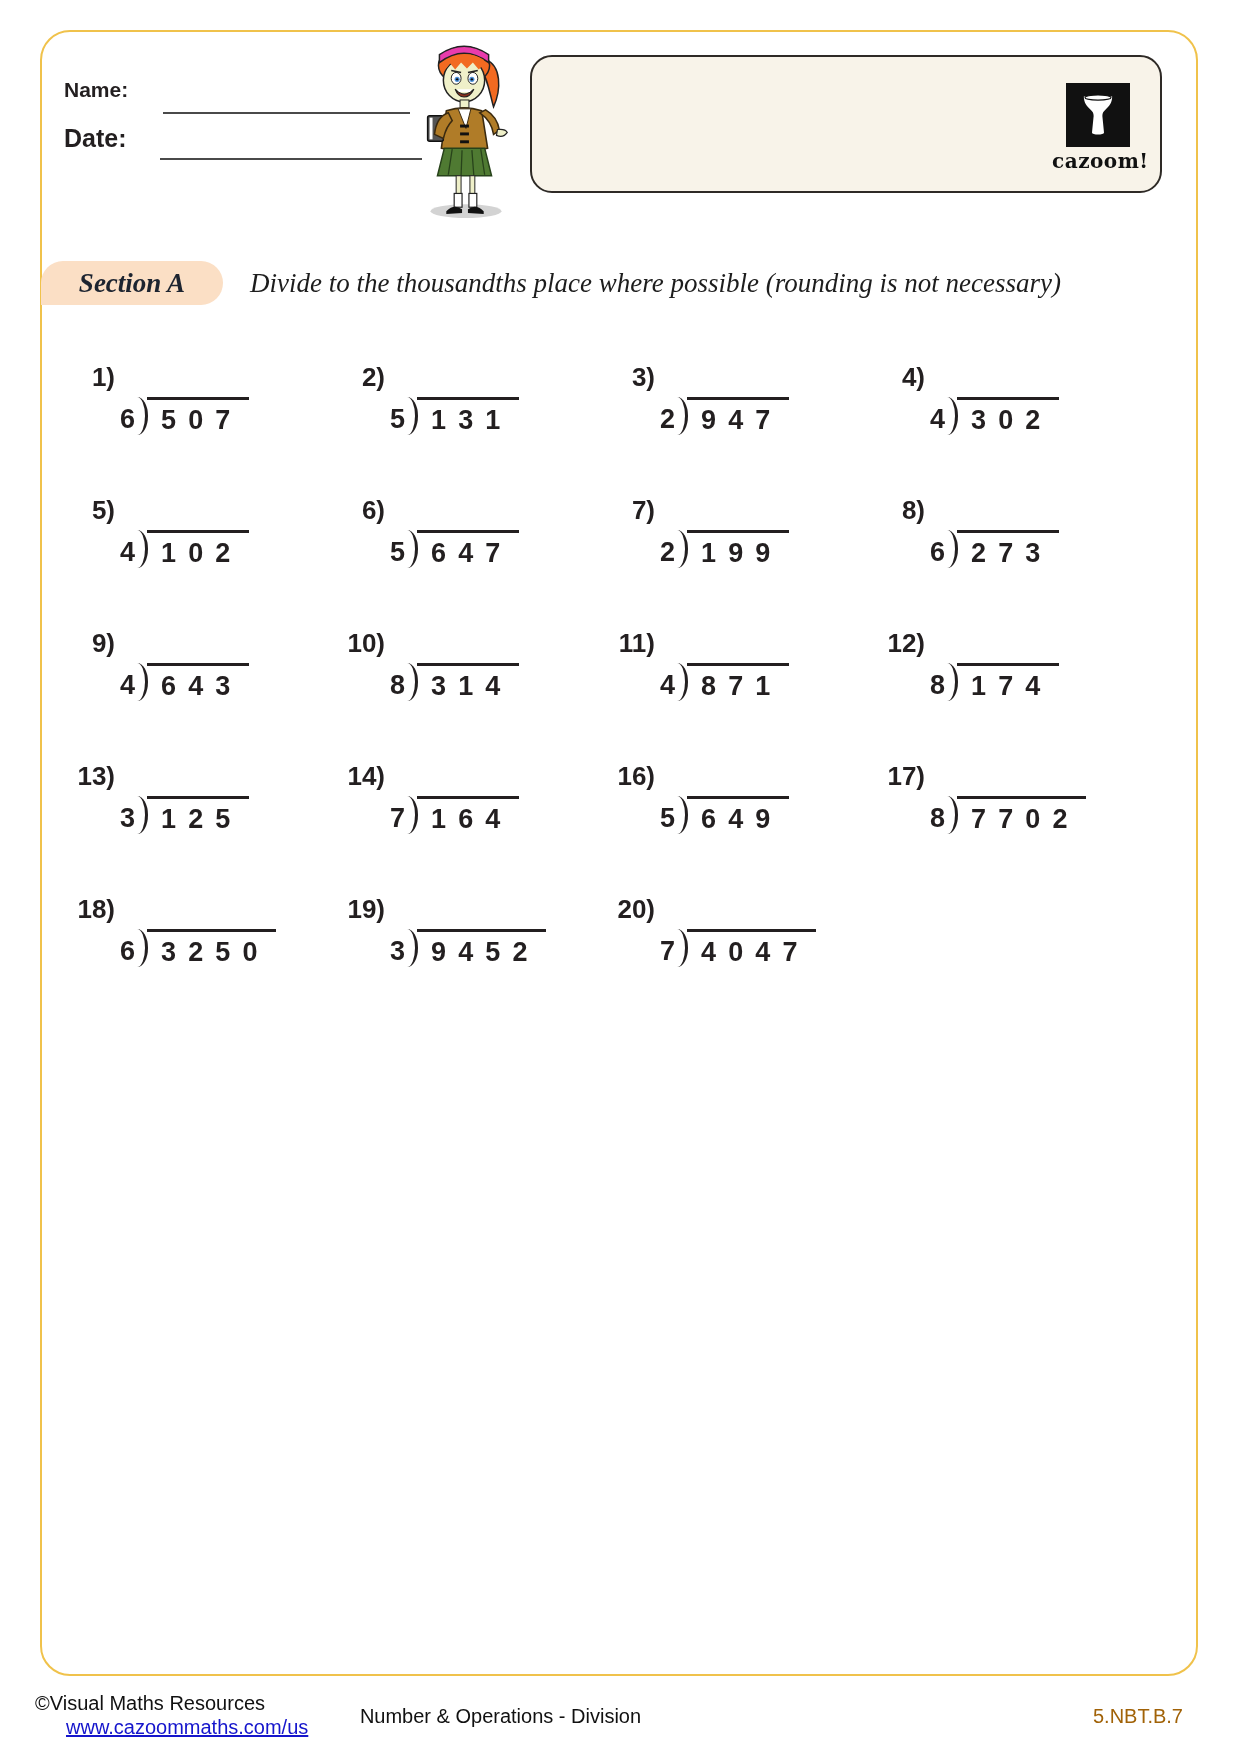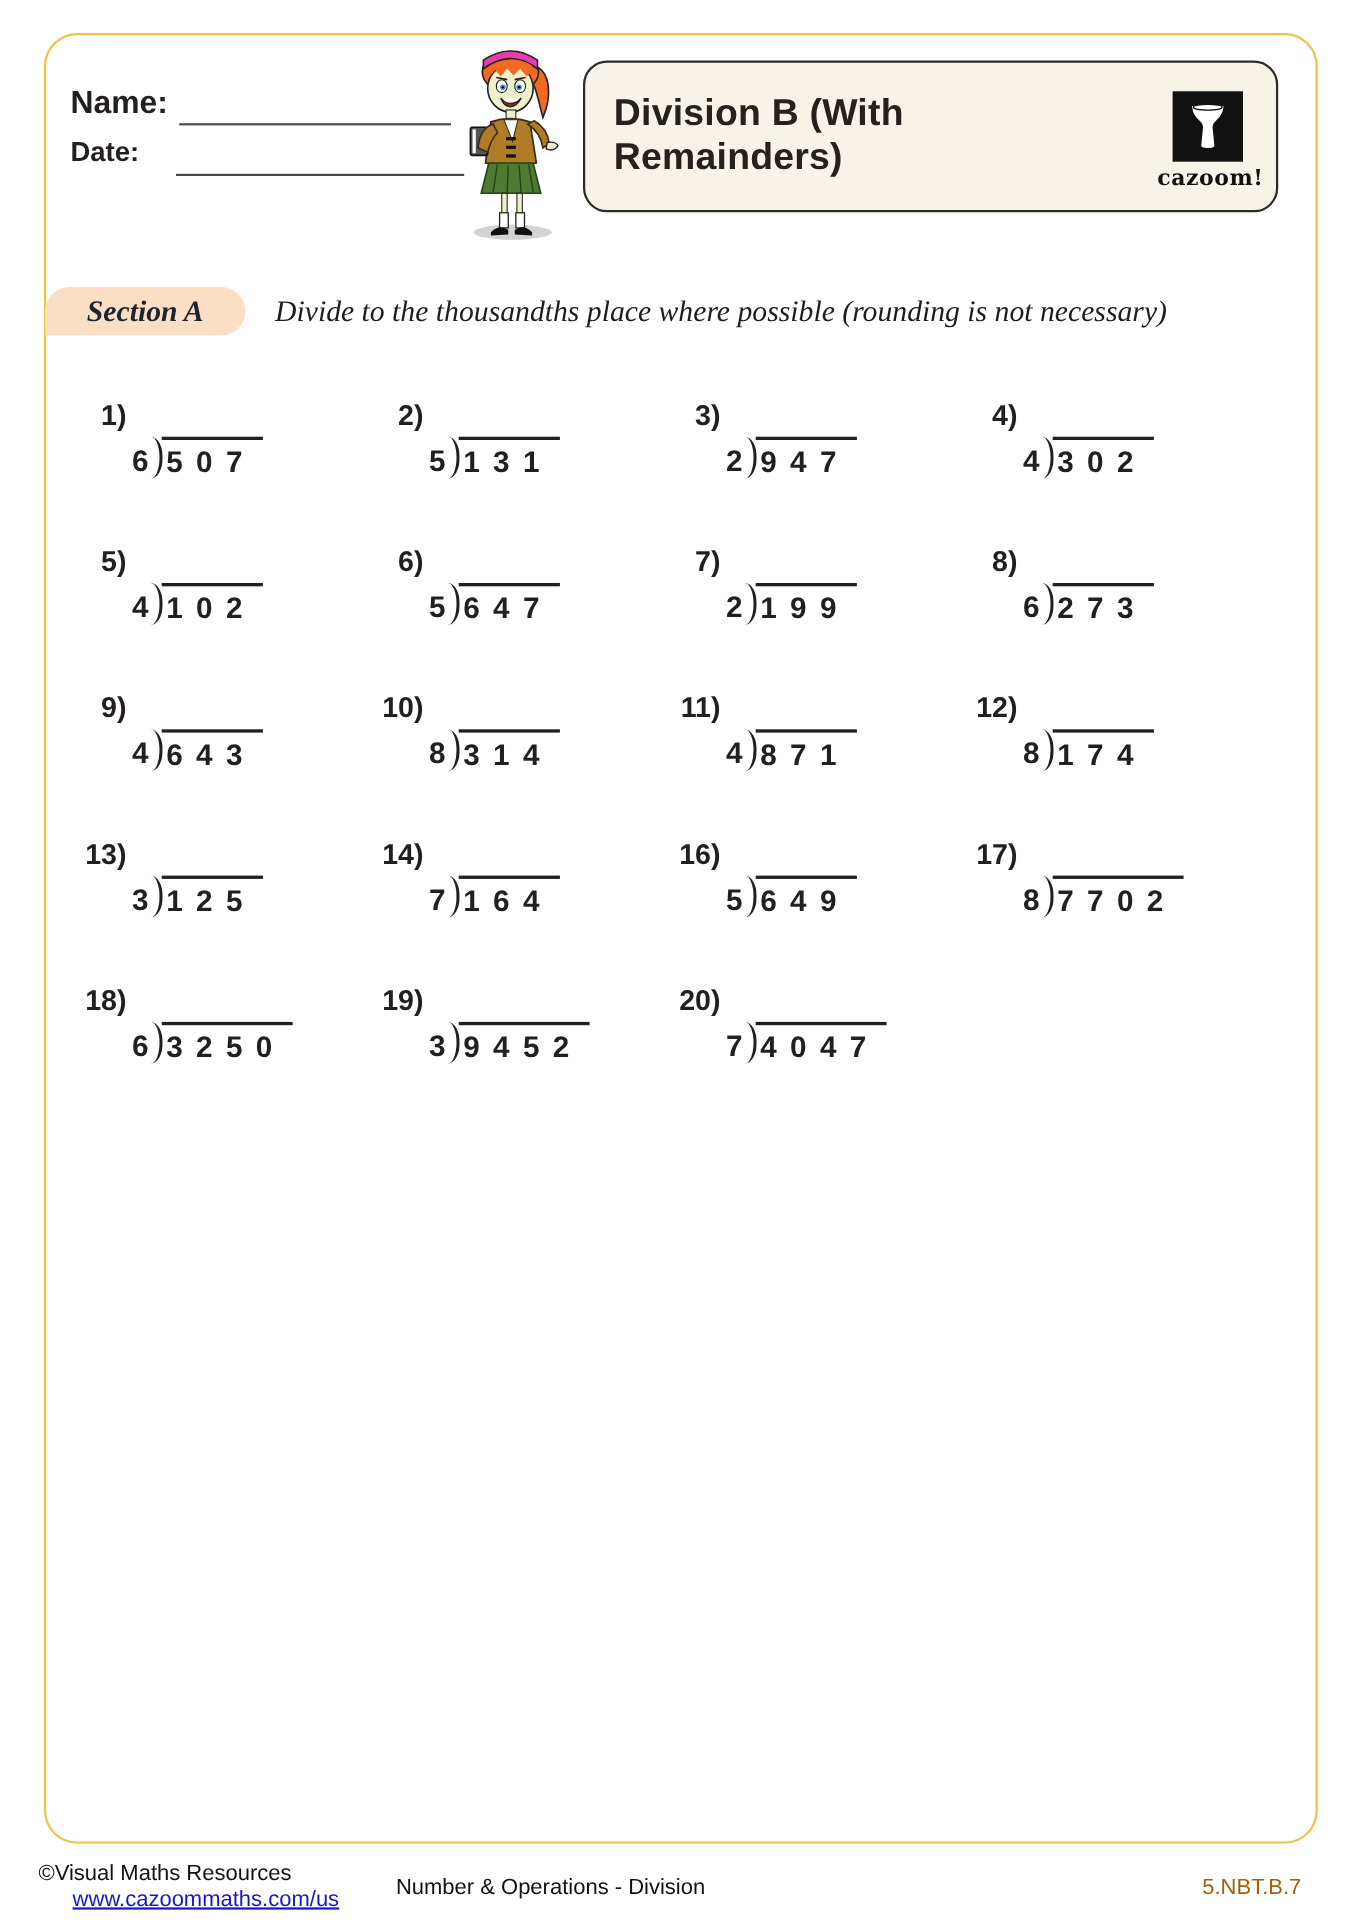--- a/index.html
+++ b/index.html
@@ -4,21 +4,21 @@
 <style>
   html,body{margin:0;padding:0;background:#ffffff;}
   .page{position:relative;width:1241px;height:1754px;background:#ffffff;
         font-family:"Liberation Sans",sans-serif;color:#231f20;overflow:hidden;}
 
   
   .frame{position:absolute;left:40px;top:30px;width:1154px;height:1642px;
          border:2.5px solid #F0C24B;border-radius:30px;background:#ffffff;}
 
   
-  .name-label{position:absolute;left:64px;top:78px;font-size:29px;font-weight:bold;}
+  .name-label{position:absolute;left:64px;top:78px;font-size:21px;font-weight:bold;}
   .date-label{position:absolute;left:64px;top:124px;font-size:25px;font-weight:bold;}
   .write-line{position:absolute;height:0;border-bottom:2px solid #4a4a4a;}
   .line-name{left:163px;top:112px;width:247px;}
   .line-date{left:160px;top:158px;width:262px;}
 
   
   .girl{position:absolute;left:410px;top:38px;width:110px;height:182px;}
 
   
   .title-box{position:absolute;left:530px;top:55px;width:632px;height:138px;
@@ -42,21 +42,21 @@
   
   .problems{position:absolute;left:50px;top:362px;display:grid;
             grid-template-columns:repeat(4,270px);grid-auto-rows:133px;}
   .problem{padding-left:0;}
   .plabel{width:65px;text-align:right;font-size:26px;font-weight:bold;color:#231f20;}
   .expr{display:inline-flex;align-items:flex-start;margin-left:70px;margin-top:4px;
         font-size:27px;font-weight:bold;color:#231f20;white-space:nowrap;}
   .divisor{padding-top:7px;}
   .bracket{width:10px;height:38px;border-right:3px solid #231f20;
            border-radius:0 100% 100% 0 / 0 60% 60% 0;margin-right:-1px;}
-  .dividend{border-top:3px solid #231f20;padding:5px 6px 0 4px;letter-spacing:.45em;}
+  .dividend{border-top:3px solid #231f20;padding:5px 6px 0 14px;letter-spacing:.45em;}
 
   
   .footer-copy{position:absolute;left:35px;top:1692px;font-size:20px;color:#111;}
   .footer-link{position:absolute;left:35px;top:1716px;font-size:20px;color:#1515cc;
                text-decoration:underline;cursor:pointer;margin-left:31px;}
   .footer-center{position:absolute;left:0;top:1705px;width:1001px;text-align:center;font-size:20px;color:#111;}
   .footer-std{position:absolute;right:58px;top:1705px;font-size:20px;color:#a16207;text-align:center;}
 </style>
 </head>
 <body>
@@ -121,21 +121,20 @@
 
       <rect x="44" y="158" width="8" height="14" fill="#ffffff" stroke="#222" stroke-width="1.2"></rect>
       <rect x="59" y="158" width="8" height="14" fill="#ffffff" stroke="#222" stroke-width="1.2"></rect>
 
       <path d="M36 176 Q44 168 52 174 L52 178 L36 179 Z" fill="#111"></path>
       <path d="M58 174 Q66 168 74 176 L74 179 L58 178 Z" fill="#111"></path>
     </svg>
   </div>
 
   <div class="title-box">
-    <div class="title-text">Division B (With Remainders)</div>
     <div class="logo">
       <div class="logo-square">
         <svg viewBox="0 0 40 44" width="44" height="48">
           <path d="M7 5 L33 5 C33 11 30 14 27 17 C25 19 24 20 24 23 L25.5 38 C25.5 40.5 14.5 40.5 14.5 38 L16 23 C16 20 15 19 13 17 C10 14 7 11 7 5 Z" fill="#ffffff"></path>
           <ellipse cx="20" cy="6" rx="12" ry="2.4" fill="#ffffff" stroke="#111" stroke-width="1"></ellipse>
         </svg>
       </div>
       <div class="logo-word">cazoom!</div>
     </div>
   </div>

